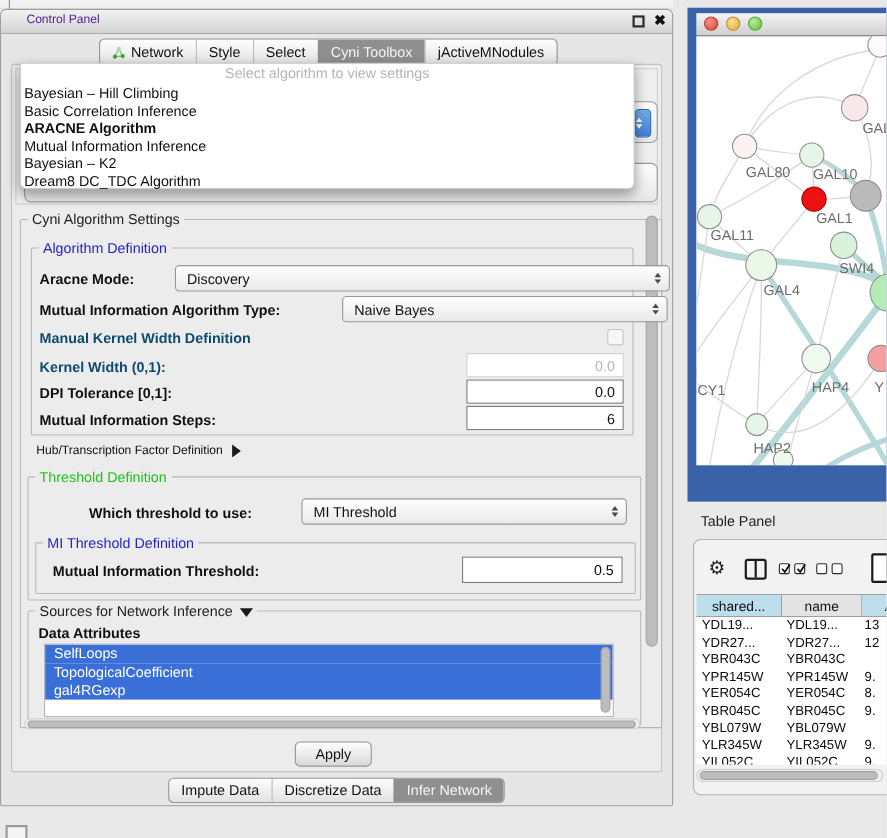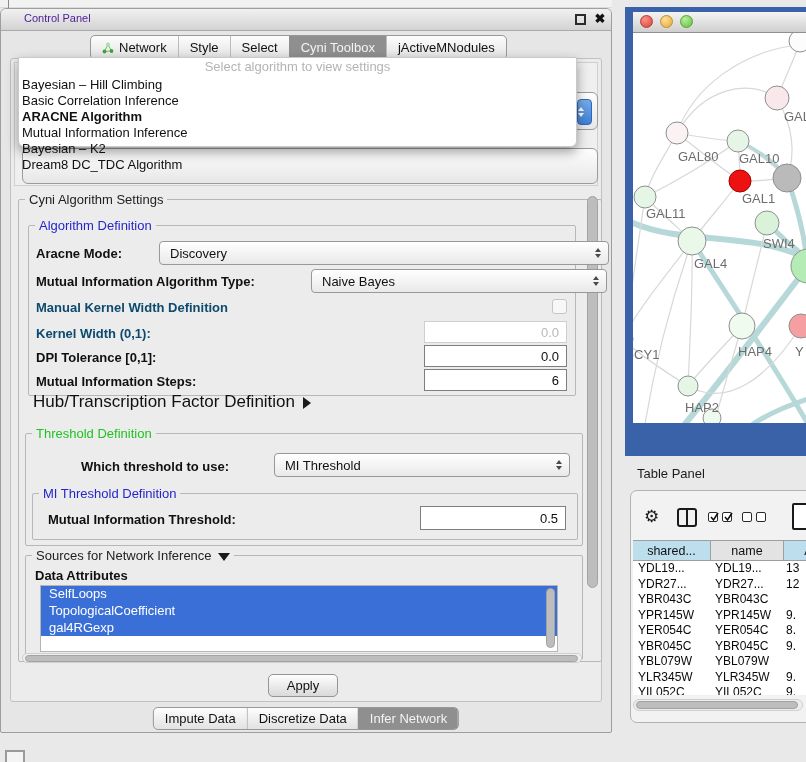--- a/index.html
+++ b/index.html
@@ -25,21 +25,21 @@
   #tabstrip-bottom .seg { height:21px; }
 
   #content-panel { left:10px; top:58px; width:592px; height:644px; background:#ececec; border:1px solid #c2c2c2; border-radius:3px; }
   #input-panel { left:14px; top:62px; width:584px; height:124px; background:#efefef; border:1px solid #cfcfcf; }
   .combo-bg { background:linear-gradient(#fdfdfd,#e7e7e7); border:1px solid #9b9b9b; border-radius:6px; }
   #combo-inference { left:22px; top:92px; width:576px; height:38px; }
   #combo-inference .bluestep { position:absolute; right:5px; top:6px; width:15px; height:26px; border-radius:4px; background:linear-gradient(#74abe8,#3f7fd6); border:1px solid #2f66b5; }
   #combo-collection { left:22px; top:148px; width:576px; height:36px; }
 
   
-  #algo-dropdown { left:18px; top:57px; width:559px; height:90px; background:#ffffff; border:1px solid #c9c9c9; border-radius:0 0 6px 6px; box-shadow:0 5px 12px rgba(0,0,0,.38); z-index:50; }
+  #algo-dropdown { left:18px; top:57px; width:559px; height:115px; background:#ffffff; border:1px solid #c9c9c9; border-radius:0 0 6px 6px; box-shadow:0 5px 12px rgba(0,0,0,.38); z-index:50; }
   #dd-placeholder { height:19px; line-height:18px; text-align:center; color:#b4b4b4; font-size:13px; }
   .dd-item { height:16px; line-height:16px; font-size:13px; color:#101010; padding-left:3px; white-space:nowrap; }
   .dd-sel { font-weight:bold; }
 
   
   fieldset.group { position:absolute; border:1px solid #b7b7b7; border-radius:2px; }
   fieldset.group legend { font-size:13px; padding:0 4px; margin-left:6px; white-space:nowrap; }
   .lg-black { color:#222; } .lg-blue { color:#2525cc; } .lg-green { color:#21c321; }
 
   .lbl { position:absolute; font-size:13px; font-weight:bold; color:#101010; white-space:nowrap; }
@@ -190,21 +190,21 @@
 
 <div class="lbl lbl-dis" style="left:36px;top:326px;">Kernel Width (0,1):</div>
 <input class="tfield tfield-dis" style="left: 424px; top: 321px; width: 143px; height: 22px;" readonly="" value="0.0">
 
 <div class="lbl" style="left:36px;top:350px;">DPI Tolerance [0,1]:</div>
 <input class="tfield" style="left: 424px; top: 345px; width: 143px; height: 22px;" value="0.0">
 
 <div class="lbl" style="left:36px;top:374px;">Mutual Information Steps:</div>
 <input class="tfield" style="left: 424px; top: 369px; width: 143px; height: 22px;" value="6">
 
-<div class="lbl plain" style="left:33px;top:392px;font-size:17px;"><span>Hub/Transcription Factor Definition</span><span class="caret-right"></span></div>
+<div class="lbl plain" style="left:33px;top:404px;font-size:11px;"><span>Hub/Transcription Factor Definition</span><span class="caret-right"></span></div>
 
 <fieldset class="group" style="left:25px;top:426px;width:558px;height:120px;">
   <legend class="lg-green">Threshold Definition</legend>
 </fieldset>
 <div class="lbl" style="left:81px;top:459px;">Which threshold to use:</div>
 <div class="combo" style="left:235px;top:453px;width:296px;height:24px;">
   <span>MI Threshold</span>
   <span class="stepper">
       <span class="tri-u"></span>
       <span class="tri-d"></span>

